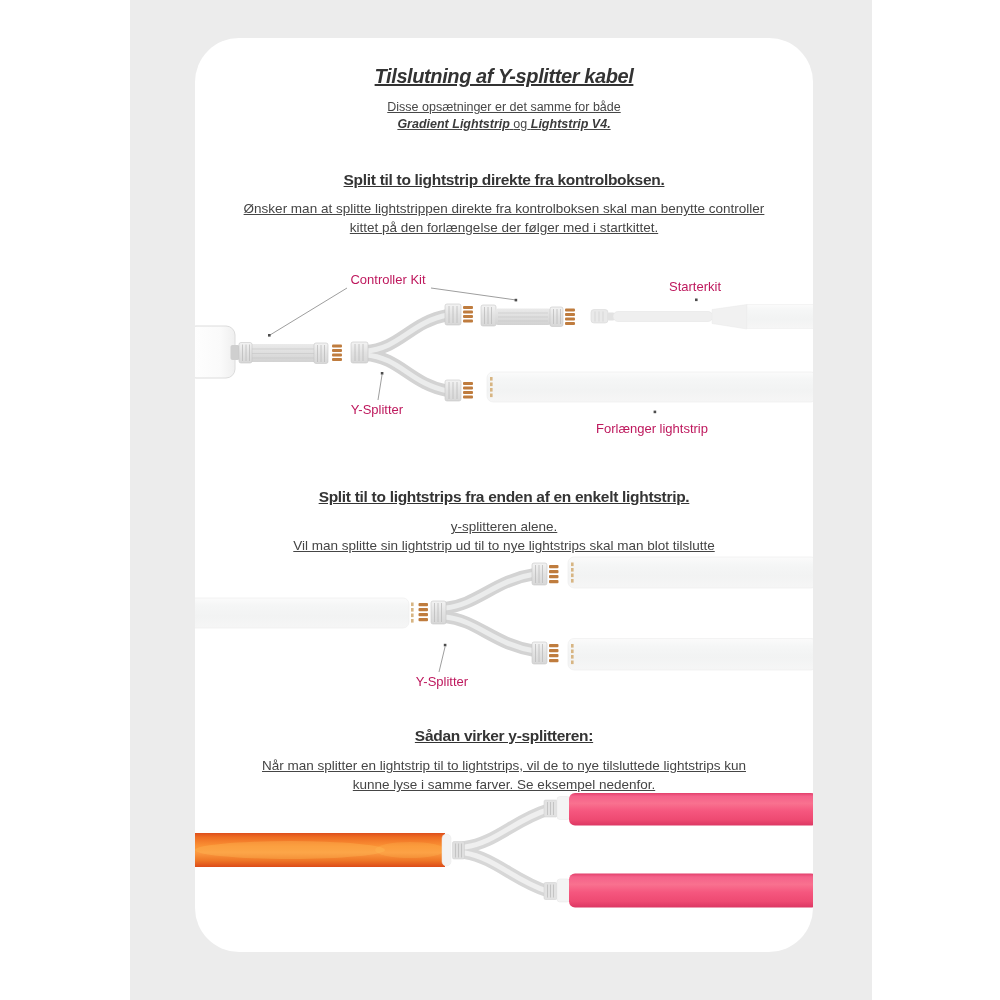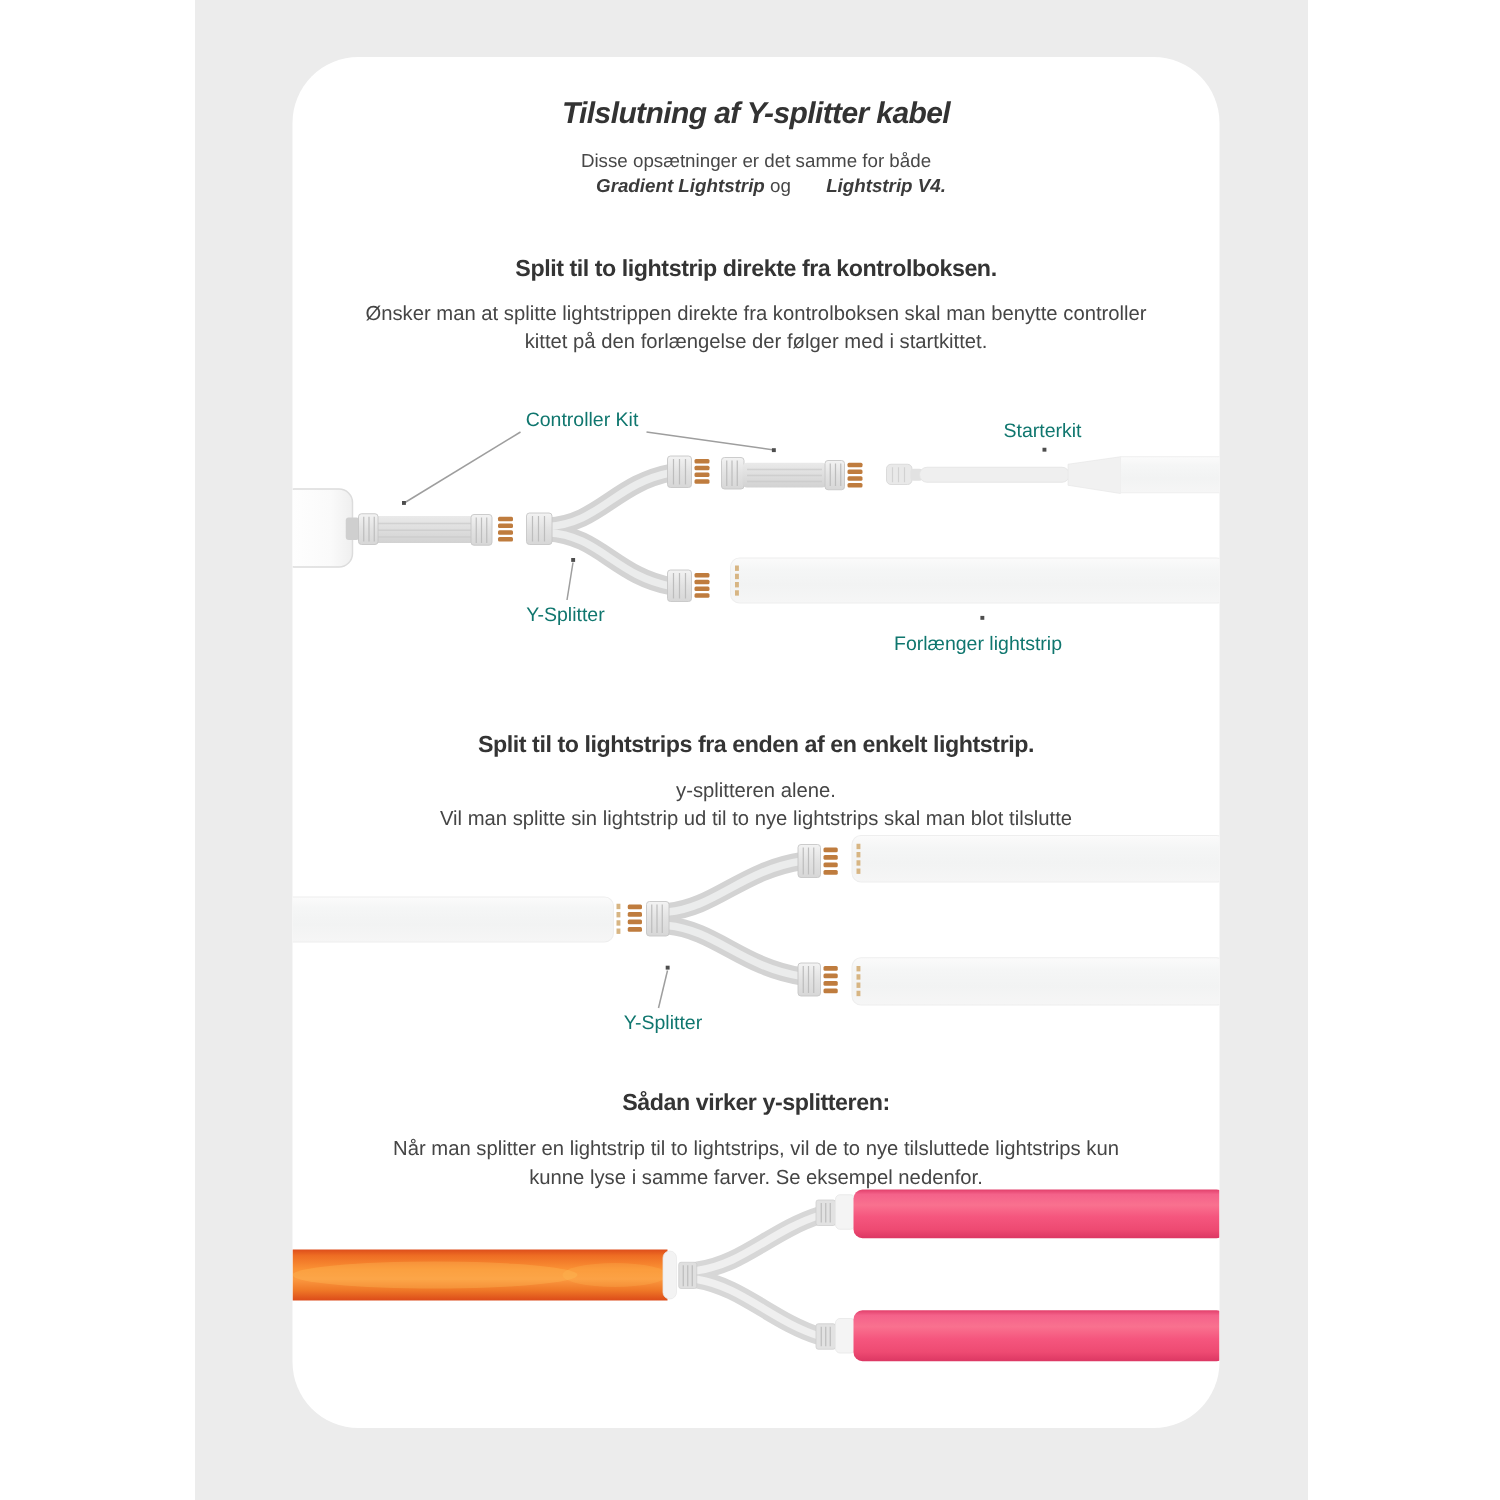--- a/index.html
+++ b/index.html
@@ -1,30 +1,30 @@
 <!DOCTYPE html>
 <html><head>
 <meta charset="utf-8">
 <style>
   html,body{margin:0;padding:0;background:#ffffff;}
   .stage{position:relative;width:1000px;height:1000px;overflow:hidden;background:#ffffff;font-family:"Liberation Sans",sans-serif;}
   .photo-bg{position:absolute;left:130px;top:0;width:742px;height:1000px;background:#ececec;}
   .card{position:absolute;left:195px;top:38px;width:618px;height:914px;background:#ffffff;border-radius:44px;overflow:hidden;}
-  .t{position:absolute;left:0;width:100%;text-align:center;color:#3f3f3f;}
+  .t{position:absolute;left:0;width:100%;text-align:center;color:#3f3f3f;text-decoration:underline;}
   .title{top:27px;font-size:20px;font-weight:bold;font-style:italic;color:#333333;letter-spacing:-0.4px;}
   .sub{top:61px;font-size:12.5px;line-height:16.5px;color:#474747;text-align:center;}
-  .emph{font-weight:bold;font-style:italic;color:#3b3b3b;margin-left:20px;}
+  .emph{font-weight:bold;font-style:italic;color:#3b3b3b;}
   .sech{font-size:15.5px;font-weight:bold;color:#343434;letter-spacing:-0.3px;}
   .secb{font-size:13.5px;line-height:19px;color:#454545;}
   .secb div{white-space:nowrap;}
   .s1h{top:133px}.s1b{top:161px}
   .s2h{top:450px}.s2b{top:479px}
   .s3h{top:689px}.s3b{top:718px}
   .dsvg{position:absolute;left:0;top:0;width:618px;height:914px;}
-  .dlabel{position:absolute;transform:translateX(-50%);font-size:13px;color:#0f766e;white-space:nowrap;text-align:right;}
+  .dlabel{position:absolute;transform:translateX(-50%);font-size:13px;color:#be185d;white-space:nowrap;text-align:right;}
 </style>
 </head>
 <body>
 
 <div class="stage">
   <div class="photo-bg"></div>
 
   <div class="card">
 
     <div class="t title">Tilslutning af Y-splitter kabel</div>

